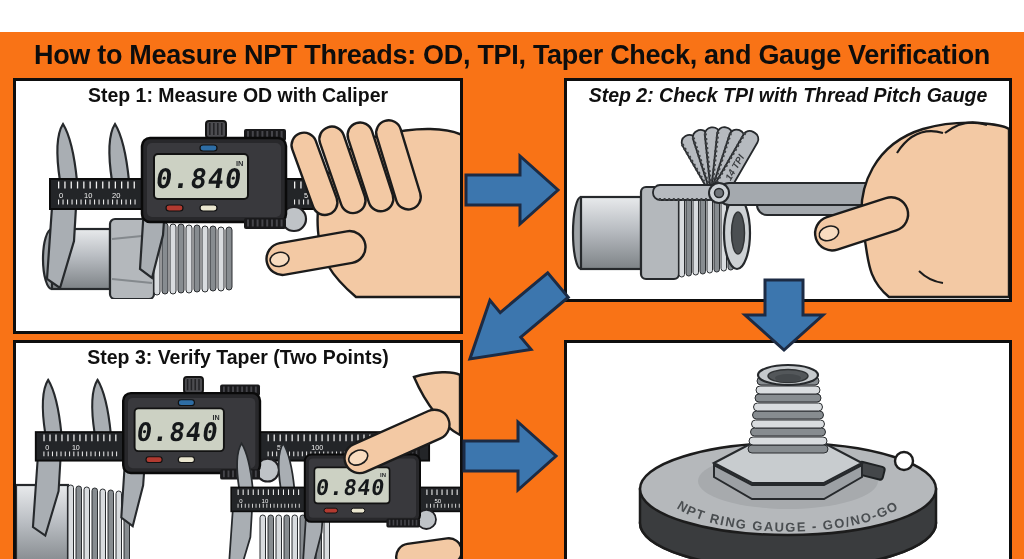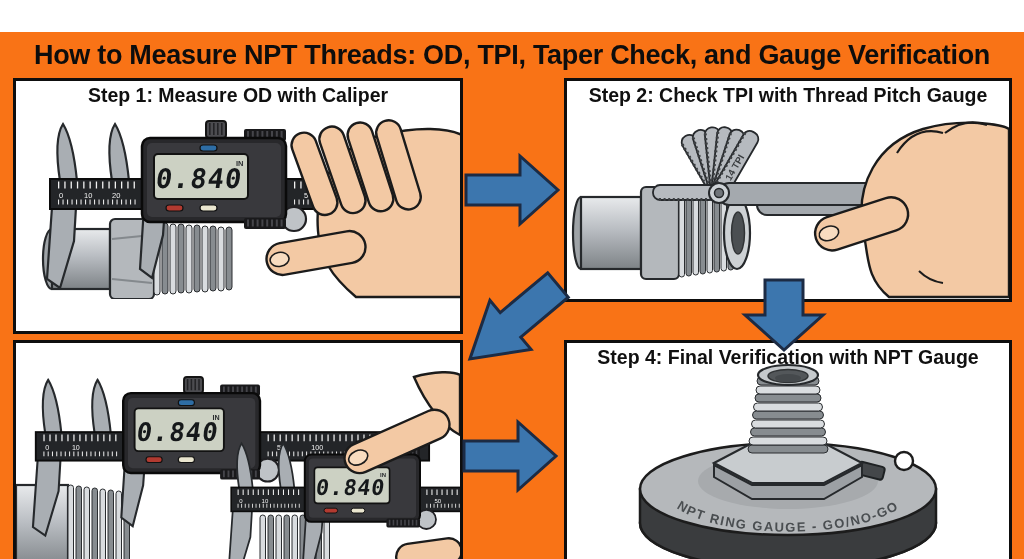--- a/index.html
+++ b/index.html
@@ -2,21 +2,21 @@
 <html><head>
 <meta charset="utf-8">
 <style>
   html,body{margin:0;padding:0;background:#ffffff;width:1024px;height:559px;overflow:hidden;
     font-family:"Liberation Sans",sans-serif;}
   .stage{position:relative;width:1024px;height:559px;background:#f97316;margin-top:32px;}
   .title{position:absolute;top:1px;left:0;width:1024px;height:44px;line-height:44px;text-align:center;
     font-size:27px;font-weight:700;color:#0d0d0d;letter-spacing:-0.3px;}
   .panel{position:absolute;background:#fff;border:3px solid #0e0e0e;box-sizing:border-box;overflow:hidden;}
   #p1{left:13px;top:46px;width:450px;height:256px;}
-  #p2{left:564px;top:46px;width:448px;height:224px;}
+  #p2{left:564px;top:46px;width:448px;height:224px;font-style:italic;}
   #p3{left:13px;top:308px;width:450px;height:238px;}
   #p4{left:564px;top:308px;width:448px;height:238px;}
   .phead{position:absolute;top:3px;left:0;width:100%;text-align:center;font-size:19.5px;font-weight:700;
     color:#101010;z-index:3;}
   .ill{position:absolute;left:0;top:0;z-index:1;}
   .overlay{position:absolute;left:0;top:0;z-index:6;pointer-events:none;}
   .note{position:absolute;left:106px;top:146px;width:178px;font-size:15px;line-height:1.28;color:#1c1c1c;z-index:4;}
   
   .mtl{fill:#a9aeb3;stroke:#26292c;stroke-width:2.2;}
   .beam{fill:#232528;stroke:#0c0c0c;stroke-width:2;}
@@ -187,20 +187,21 @@
         <g transform="rotate(-18 300 140)">
           <rect class="skin" x="246" y="124" width="96" height="34" rx="17"></rect>
           <ellipse class="nail" cx="260" cy="140" rx="10" ry="7"></ellipse>
         </g>
         <path d="M352,190 q10,10 24,12" stroke="#1b1b1b" stroke-width="2" fill="none"></path>
       </g>
     </svg>
   </div>
 
   <div class="panel" id="p3">
+    <div class="phead">Step 3: Verify Taper (Two Points)</div>
     <svg class="ill" width="444" height="232">
 
       <g transform="translate(0,130)">
         <rect x="0" y="12" width="52" height="84" fill="url(#cylGrad)" stroke="#26292c" stroke-width="2.2"></rect>
         <g>
           <rect class="rgA" x="52" y="12" width="5.5" height="84" rx="2.7"></rect>
             <rect class="rgB" x="60" y="13" width="5.5" height="82" rx="2.7"></rect>
           <rect class="rgA" x="68" y="14" width="5.5" height="80" rx="2.7"></rect>
             <rect class="rgB" x="76" y="15" width="5.5" height="79" rx="2.7"></rect>
           <rect class="rgA" x="84" y="16" width="5.5" height="77" rx="2.7"></rect>
@@ -296,21 +297,20 @@
           <rect class="skin" x="326" y="90" width="112" height="30" rx="15"></rect>
           <ellipse class="nail" cx="340" cy="104" rx="10" ry="7"></ellipse>
         </g>
         <rect class="skin" x="380" y="198" width="66" height="26" rx="13" transform="rotate(-8 413 211)"></rect>
         <rect class="skin" x="392" y="224" width="54" height="20" rx="10" transform="rotate(-5 419 234)"></rect>
       </g>
     </svg>
   </div>
 
   <div class="panel" id="p4">
-    <div class="phead">Step 4: Final Verification with NPT Gauge</div>
     <svg class="ill" width="442" height="232">
       <g>
         <ellipse cx="221" cy="180" rx="148" ry="46" fill="#2d2f31" stroke="#1c1c1c" stroke-width="2.5"></ellipse>
         <path d="M73,146 L73,180 A148,46 0 0 0 369,180 L369,146 Z" fill="#3a3c3e" stroke="#1c1c1c" stroke-width="2.5"></path>
         <ellipse cx="221" cy="146" rx="148" ry="46" fill="#b5b8bb" stroke="#1c1c1c" stroke-width="2.5"></ellipse>
         <ellipse cx="221" cy="138" rx="90" ry="28" fill="#a7aaad"></ellipse>
         <circle cx="337" cy="118" r="9" fill="#ffffff" stroke="#1c1c1c" stroke-width="2.4"></circle>
         <rect x="291" y="121" width="26" height="13" rx="3" fill="#44474a" stroke="#1f2224" stroke-width="2" transform="rotate(14 303 128)"></rect>
         <path id="engravePath" d="M102,158 A123,41 0 0 0 340,158" fill="none"></path>
         <text class="engrave" text-anchor="middle">

